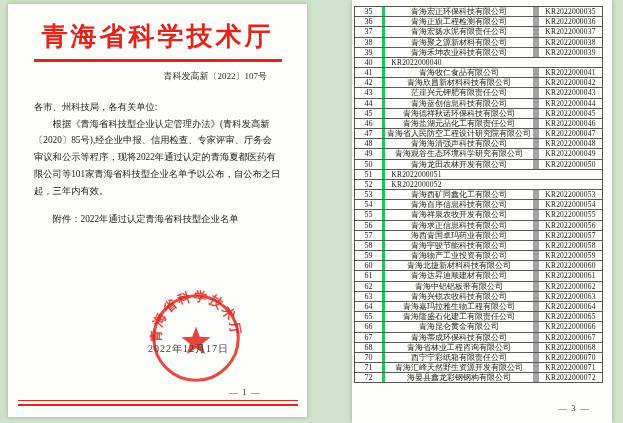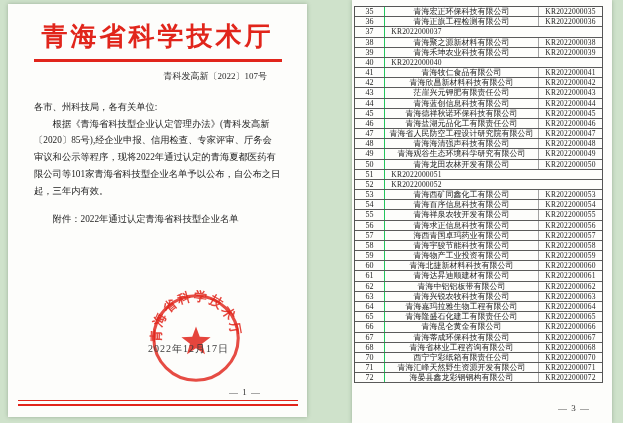--- a/index.html
+++ b/index.html
@@ -65,22 +65,22 @@
     border:1px solid #555; border-bottom:none;
   }
   .trow {
     display:flex; height:10.18px; line-height:10.18px;
     border-bottom:1px solid #5a5a5a;
   }
   .tcell {
     font-size:8px; color:#1c1c1c; text-align:center;
     overflow:hidden; white-space:nowrap;
   }
-  .tcell.no   { width:30px; border-right:1px solid #22c55e; }
-  .tcell.name { width:154px; border-right:1px solid #a3a3a3; }
+  .tcell.no   { width:30px; border-right:3px solid #22c55e; }
+  .tcell.name { width:154px; border-right:6px solid #a3a3a3; }
   .tcell.code { width:63px; font-size:7.5px; letter-spacing:.2px; }
   .page-num-right {
     position:absolute; right:22px; bottom:10px;
     font-size:9px; color:#333; letter-spacing:1px;
   }
 </style>
 </head>
 <body>
 
 <div class="page" id="left-page">
@@ -115,20 +115,21 @@
         <div class="tcell name">青海宏正环保科技有限公司</div>
         <div class="tcell code">KR2022000035</div>
       </div>
       <div class="trow">
         <div class="tcell no">36</div>
         <div class="tcell name">青海正旗工程检测有限公司</div>
         <div class="tcell code">KR2022000036</div>
       </div>
       <div class="trow">
         <div class="tcell no">37</div>
+        <div class="tcell name">青海宏扬水泥有限责任公司</div>
         <div class="tcell code">KR2022000037</div>
       </div>
       <div class="trow">
         <div class="tcell no">38</div>
         <div class="tcell name">青海聚之源新材料有限公司</div>
         <div class="tcell code">KR2022000038</div>
       </div>
       <div class="trow">
         <div class="tcell no">39</div>
         <div class="tcell name">青海禾坤农业科技有限公司</div>

